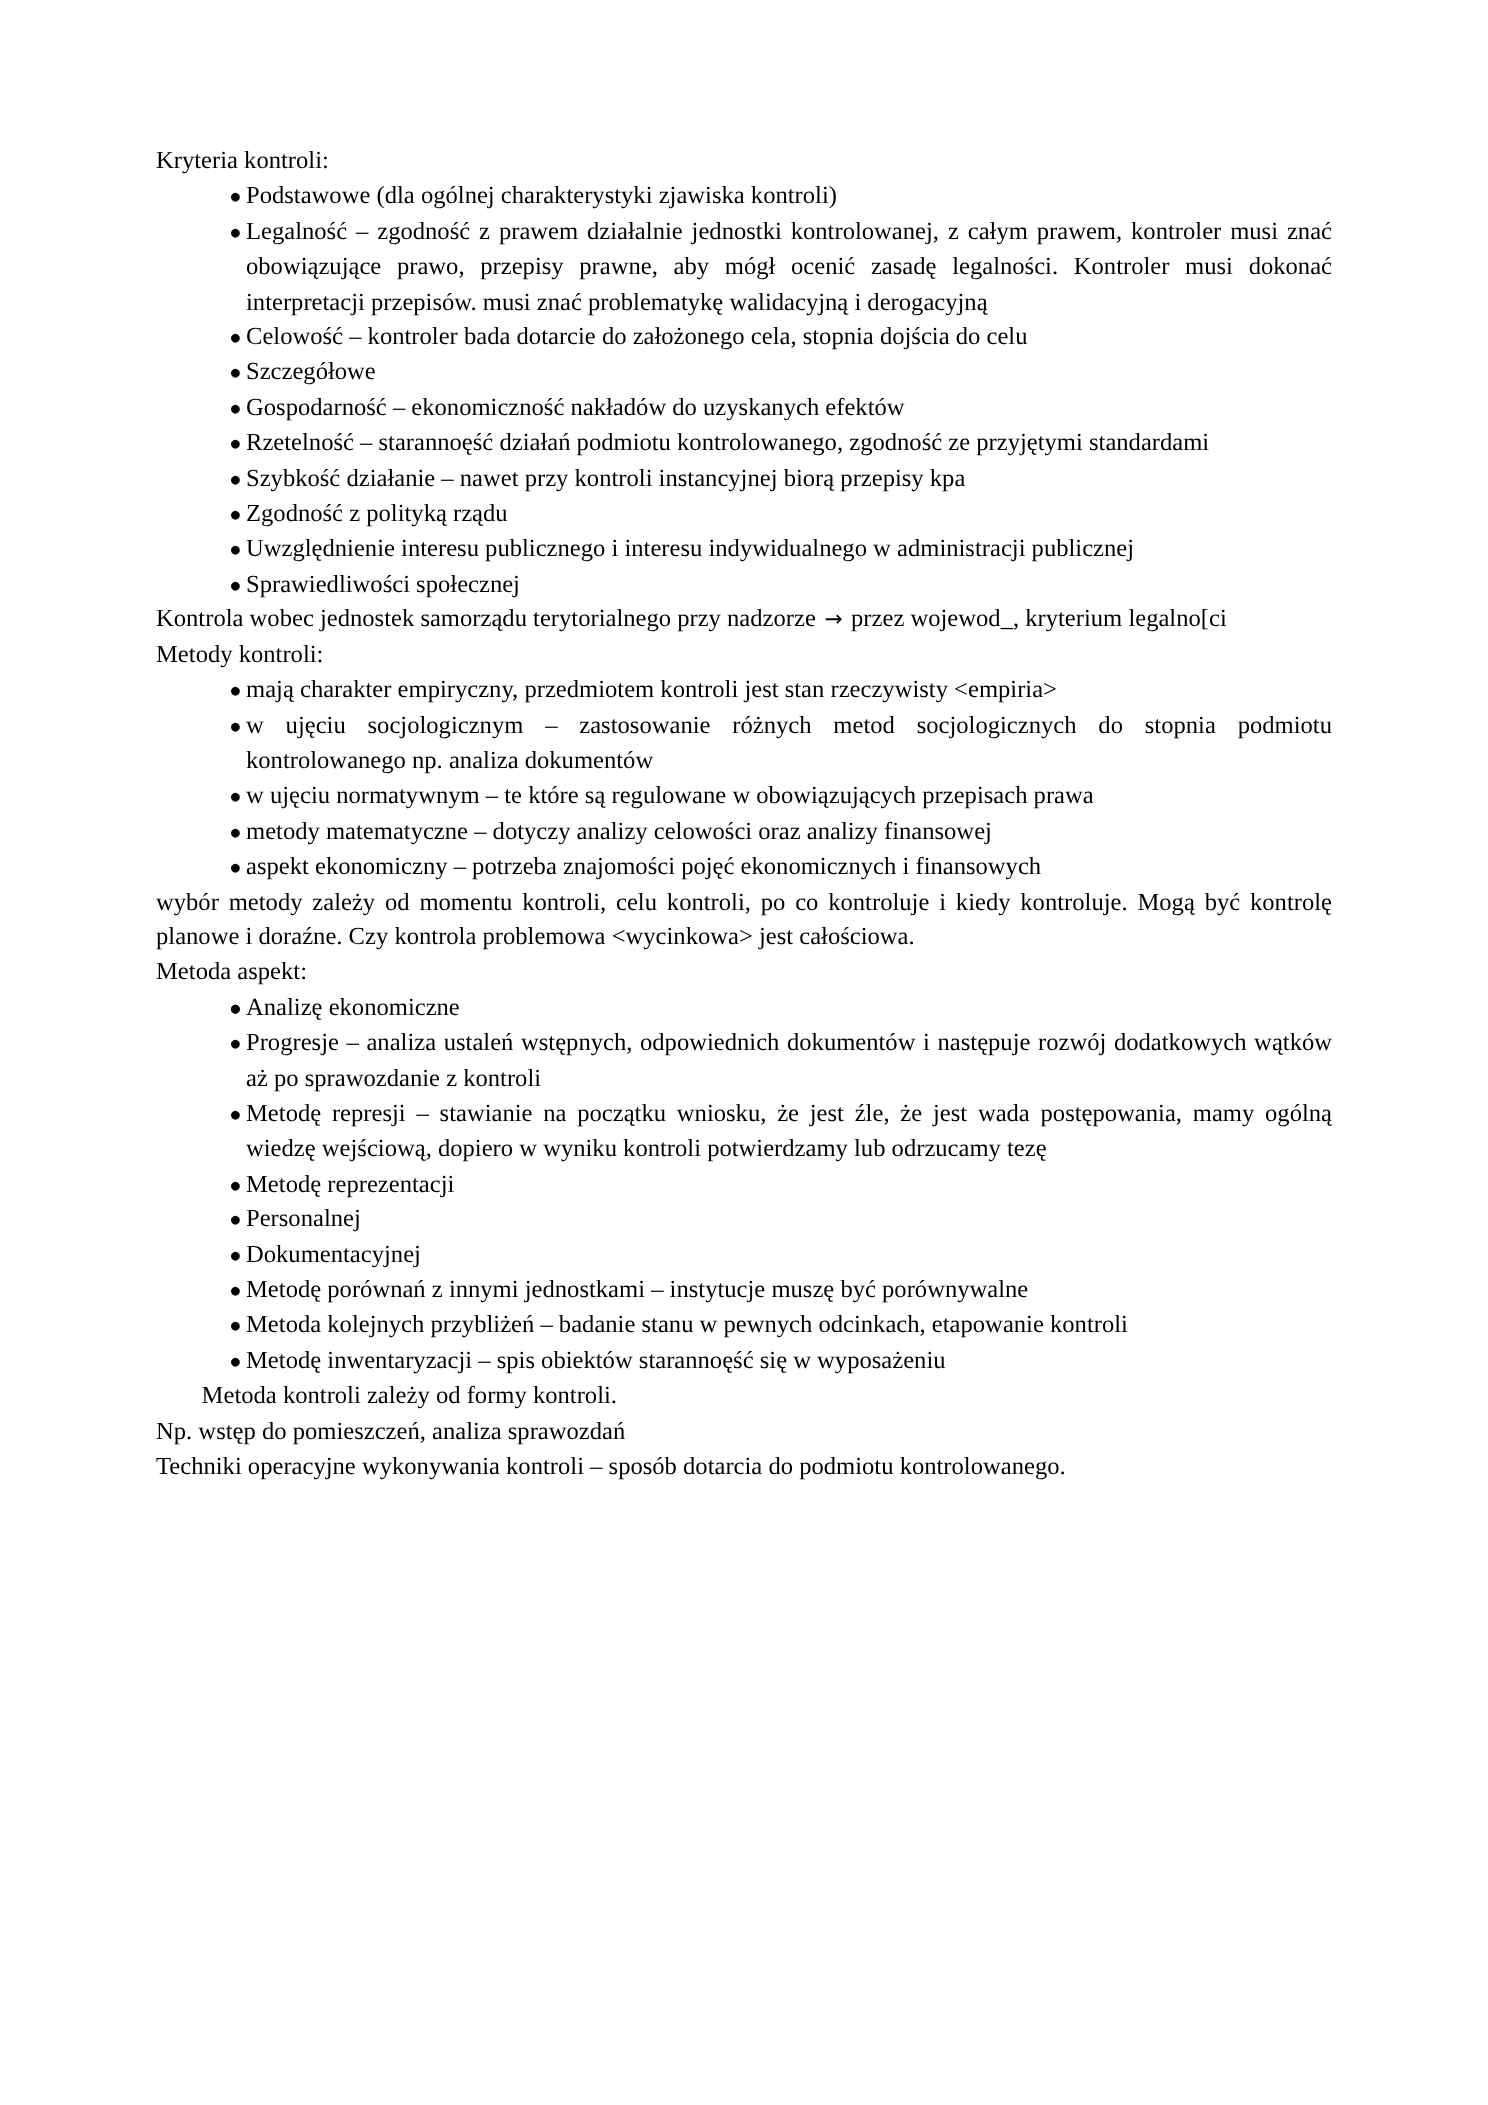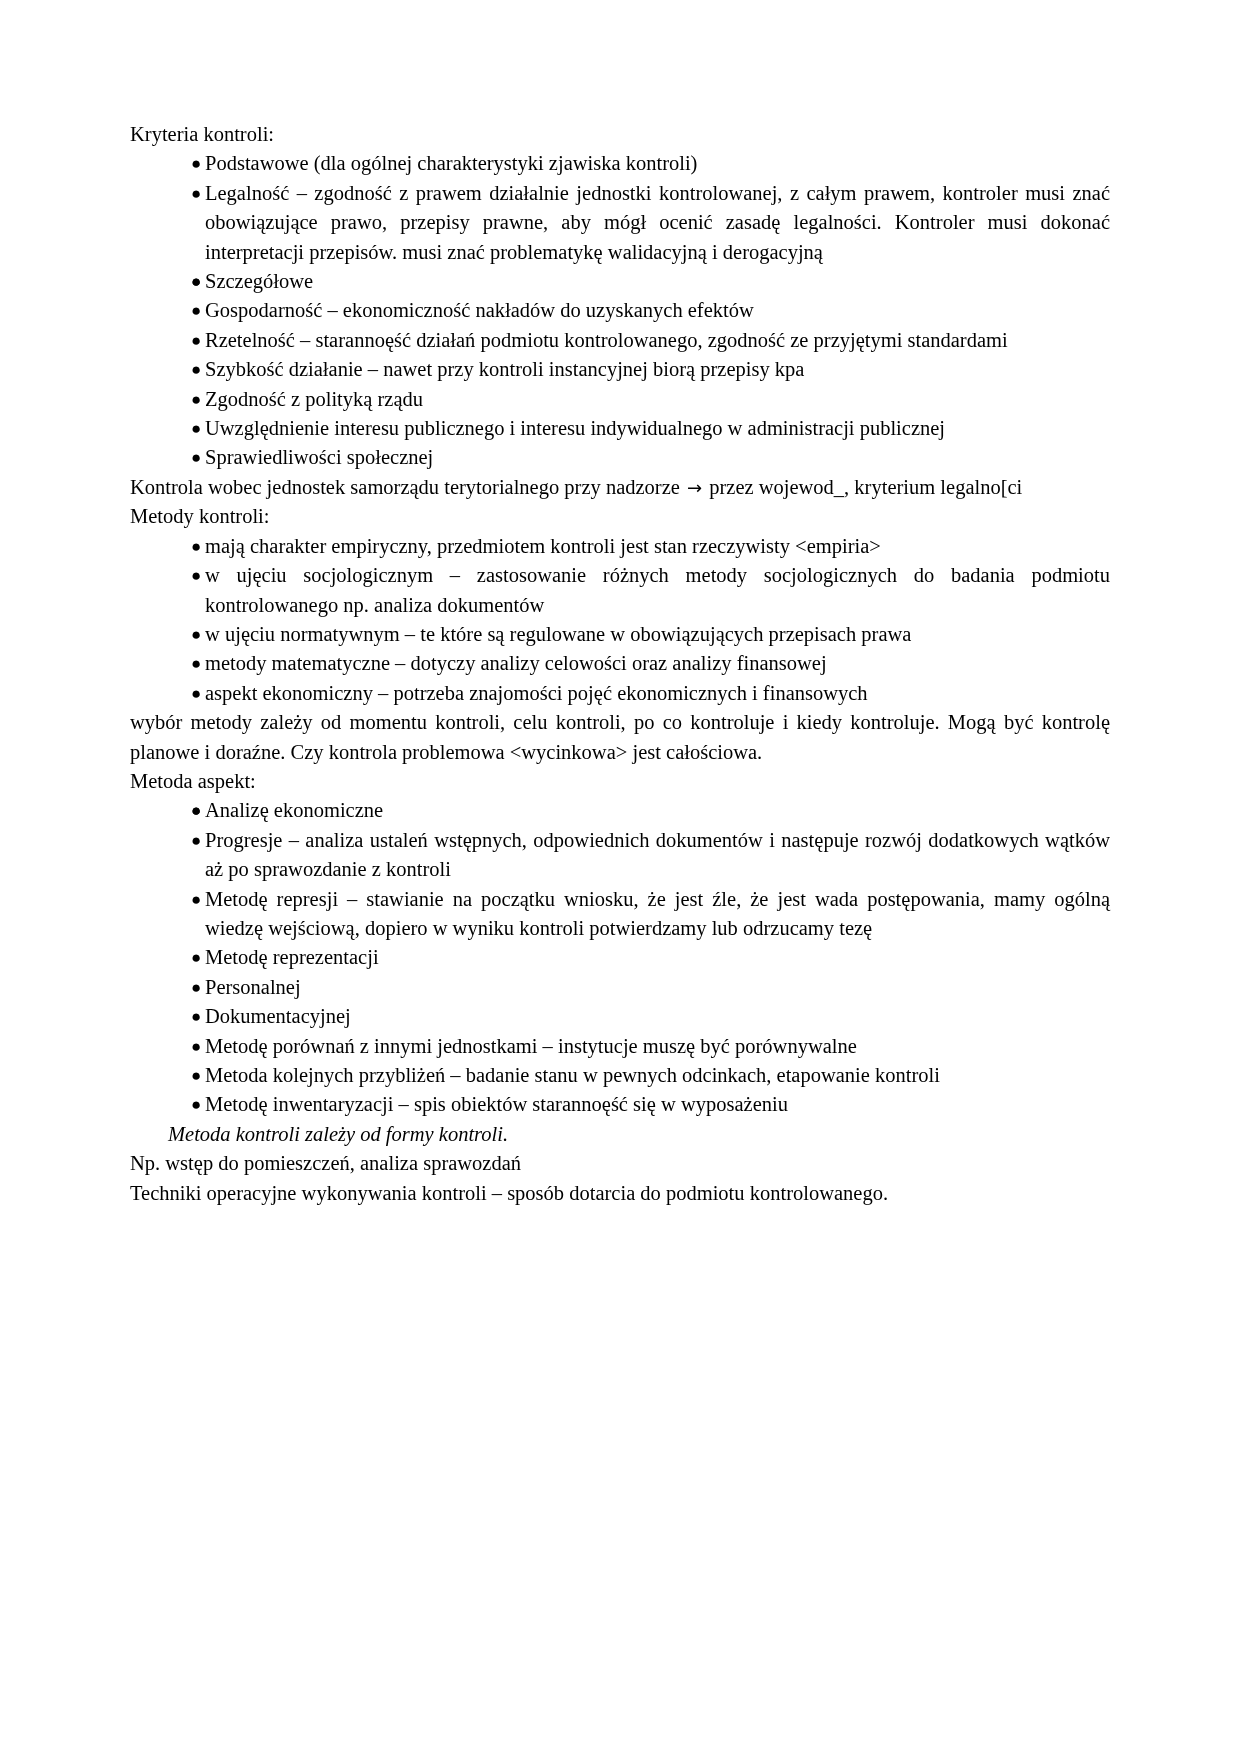--- a/index.html
+++ b/index.html
@@ -47,48 +47,47 @@
     position: absolute;
     left: 61px;
     top: 0;
     font-size: 17px;
     line-height: 1.72;
   }
   p.indent-small {
     margin: 0;
     padding-left: 38px;
     text-align: left;
-    font-style: italic;
   }
   .arrow {
     font-family: "DejaVu Sans", sans-serif;
     font-size: 18px;
     padding: 0 2px;
   }
 </style>
 </head>
 <body>
 
 <div class="page">
   <div class="doc" id="doc-body">
       <p class="flush nojust"><span>Kryteria kontroli:</span></p>
       <p class="bullet"><span class="bul">●</span><span>Podstawowe (dla ogólnej charakterystyki zjawiska kontroli)</span></p>
       <p class="bullet"><span class="bul">●</span><span>Legalność – zgodność z prawem działalnie jednostki kontrolowanej, z całym prawem, kontroler musi znać obowiązujące prawo, przepisy prawne, aby mógł ocenić zasadę legalności. Kontroler musi dokonać interpretacji przepisów. musi znać problematykę walidacyjną i derogacyjną</span></p>
-      <p class="bullet"><span class="bul">●</span></p>
+      <p class="bullet"><span class="bul">●</span><span>Celowość – kontroler bada dotarcie do założonego cela, stopnia dojścia do celu</span></p>
       <p class="bullet"><span class="bul">●</span><span>Szczegółowe</span></p>
       <p class="bullet"><span class="bul">●</span><span>Gospodarność – ekonomiczność nakładów do uzyskanych efektów</span></p>
       <p class="bullet"><span class="bul">●</span><span>Rzetelność – starannoęść działań podmiotu kontrolowanego, zgodność ze przyjętymi standardami</span></p>
       <p class="bullet"><span class="bul">●</span><span>Szybkość działanie – nawet przy kontroli instancyjnej biorą przepisy kpa</span></p>
       <p class="bullet"><span class="bul">●</span><span>Zgodność z polityką rządu</span></p>
       <p class="bullet"><span class="bul">●</span><span>Uwzględnienie interesu publicznego i interesu indywidualnego w administracji publicznej</span></p>
       <p class="bullet"><span class="bul">●</span><span>Sprawiedliwości społecznej</span></p>
       <p class="flush"><span>Kontrola wobec jednostek samorządu terytorialnego przy nadzorze</span> <span class="arrow">→</span> <span>przez wojewod_, kryterium legalno[ci</span></p>
       <p class="flush nojust"><span>Metody kontroli:</span></p>
       <p class="bullet"><span class="bul">●</span><span>mają charakter empiryczny, przedmiotem kontroli jest stan rzeczywisty &lt;empiria&gt;</span></p>
-      <p class="bullet"><span class="bul">●</span><span>w ujęciu socjologicznym – zastosowanie różnych metody socjologicznych do badania podmiotu kontrolowanego np. analiza dokumentów</span></p>
+      <p class="bullet"><span class="bul">●</span><span>w ujęciu socjologicznym – zastosowanie różnych metod socjologicznych do stopnia podmiotu kontrolowanego np. analiza dokumentów</span></p>
       <p class="bullet"><span class="bul">●</span><span>w ujęciu normatywnym – te które są regulowane w obowiązujących przepisach prawa</span></p>
       <p class="bullet"><span class="bul">●</span><span>metody matematyczne – dotyczy analizy celowości oraz analizy finansowej</span></p>
       <p class="bullet"><span class="bul">●</span><span>aspekt ekonomiczny – potrzeba znajomości pojęć ekonomicznych i finansowych</span></p>
       <p class="flush"><span>wybór metody zależy od momentu kontroli, celu kontroli, po co kontroluje i kiedy kontroluje. Mogą być kontrolę planowe i doraźne. Czy kontrola problemowa &lt;wycinkowa&gt; jest całościowa.</span></p>
       <p class="flush nojust"><span>Metoda aspekt:</span></p>
       <p class="bullet"><span class="bul">●</span></p>
       <p class="bullet"><span class="bul">●</span><span>Analizę ekonomiczne</span></p>
       <p class="bullet"><span class="bul">●</span><span>Progresje – analiza ustaleń wstępnych, odpowiednich dokumentów i następuje rozwój dodatkowych wątków aż po sprawozdanie z kontroli</span></p>
       <p class="bullet"><span class="bul">●</span><span>Metodę represji – stawianie na początku wniosku, że jest źle, że jest wada postępowania, mamy ogólną wiedzę wejściową, dopiero w wyniku kontroli potwierdzamy lub odrzucamy tezę</span></p>
       <p class="bullet"><span class="bul">●</span><span>Metodę reprezentacji</span></p>

